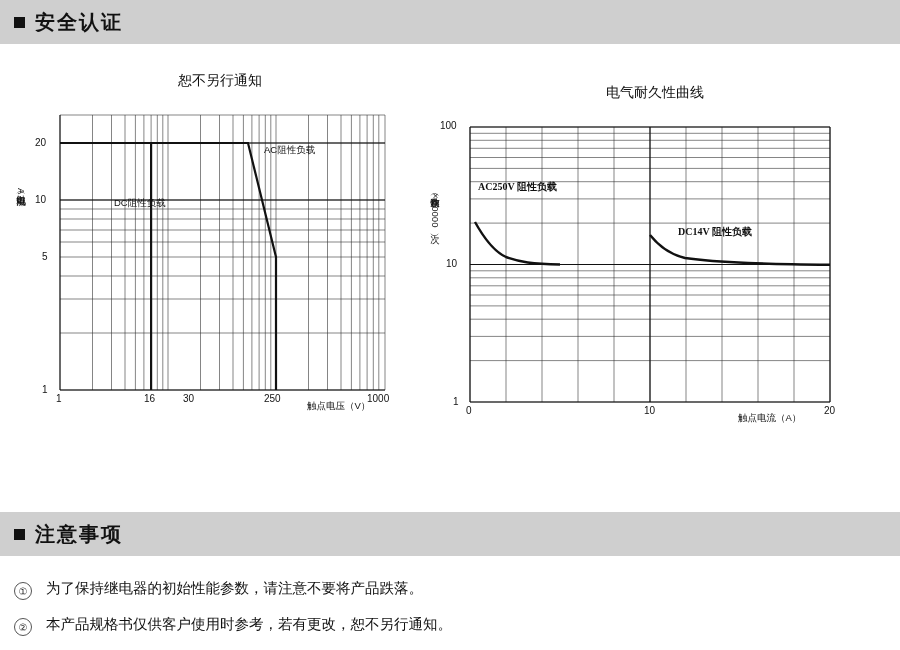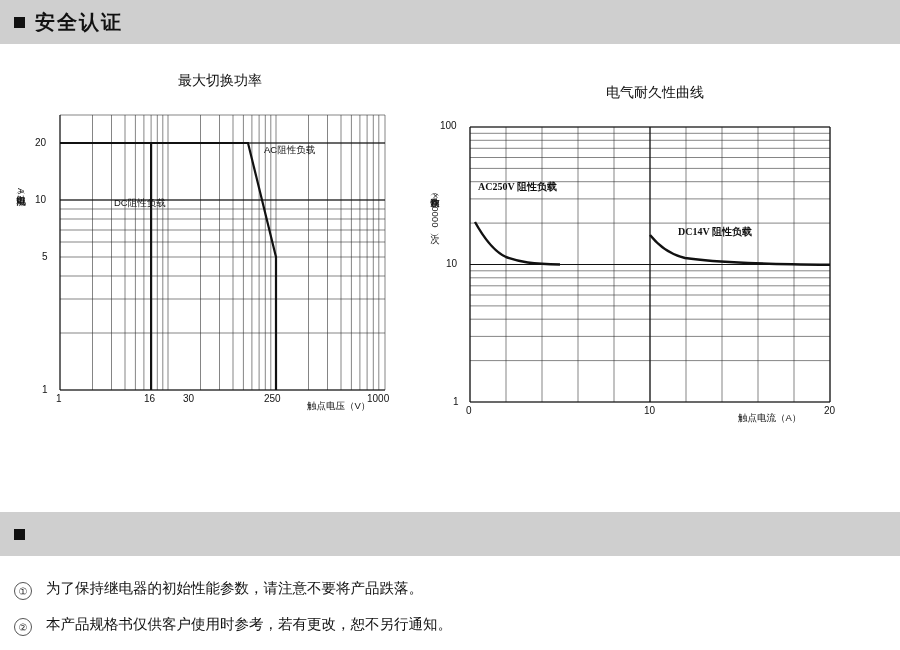--- a/index.html
+++ b/index.html
@@ -111,21 +111,21 @@
 <body>
 
 <div class="section-header" id="header-safety">
   <span class="sq"></span>
   <span class="section-title">安全认证</span>
 </div>
 
 <div class="charts-area">
 
   <div class="chart-block" id="chart-left">
-    <div class="chart-caption">最大切换功率</div>
+    <div class="chart-caption">恕不另行通知</div>
 
     <div class="plot-wrap" style="margin-top:10px;">
       <svg width="420" height="330" viewBox="0 0 420 330">
 
         <g stroke="#333" stroke-width="0.6" fill="none">
 
           <line x1="50" y1="15" x2="50" y2="290"></line>
           <line x1="82.5" y1="15" x2="82.5" y2="290"></line>
           <line x1="101.5" y1="15" x2="101.5" y2="290"></line>
           <line x1="115" y1="15" x2="115" y2="290"></line>
@@ -267,20 +267,21 @@
 
       <div class="curve-label bold" style="left:38px; top:68px;">AC250V 阻性负载</div>
       <div class="curve-label bold" style="left:238px; top:113px;">DC14V 阻性负载</div>
     </div>
   </div>
 
 </div>
 
 <div class="section-header" id="header-notes">
   <span class="sq"></span>
+  <span class="section-title">注意事项</span>
 </div>
 
 <div class="notes">
   <div class="note-row">
     <span class="note-num">①</span>
     <span class="note-text">为了保持继电器的初始性能参数，请注意不要将产品跌落。</span>
   </div>
   <div class="note-row">
     <span class="note-num">②</span>
     <span class="note-text">本产品规格书仅供客户使用时参考，若有更改，恕不另行通知。</span>

